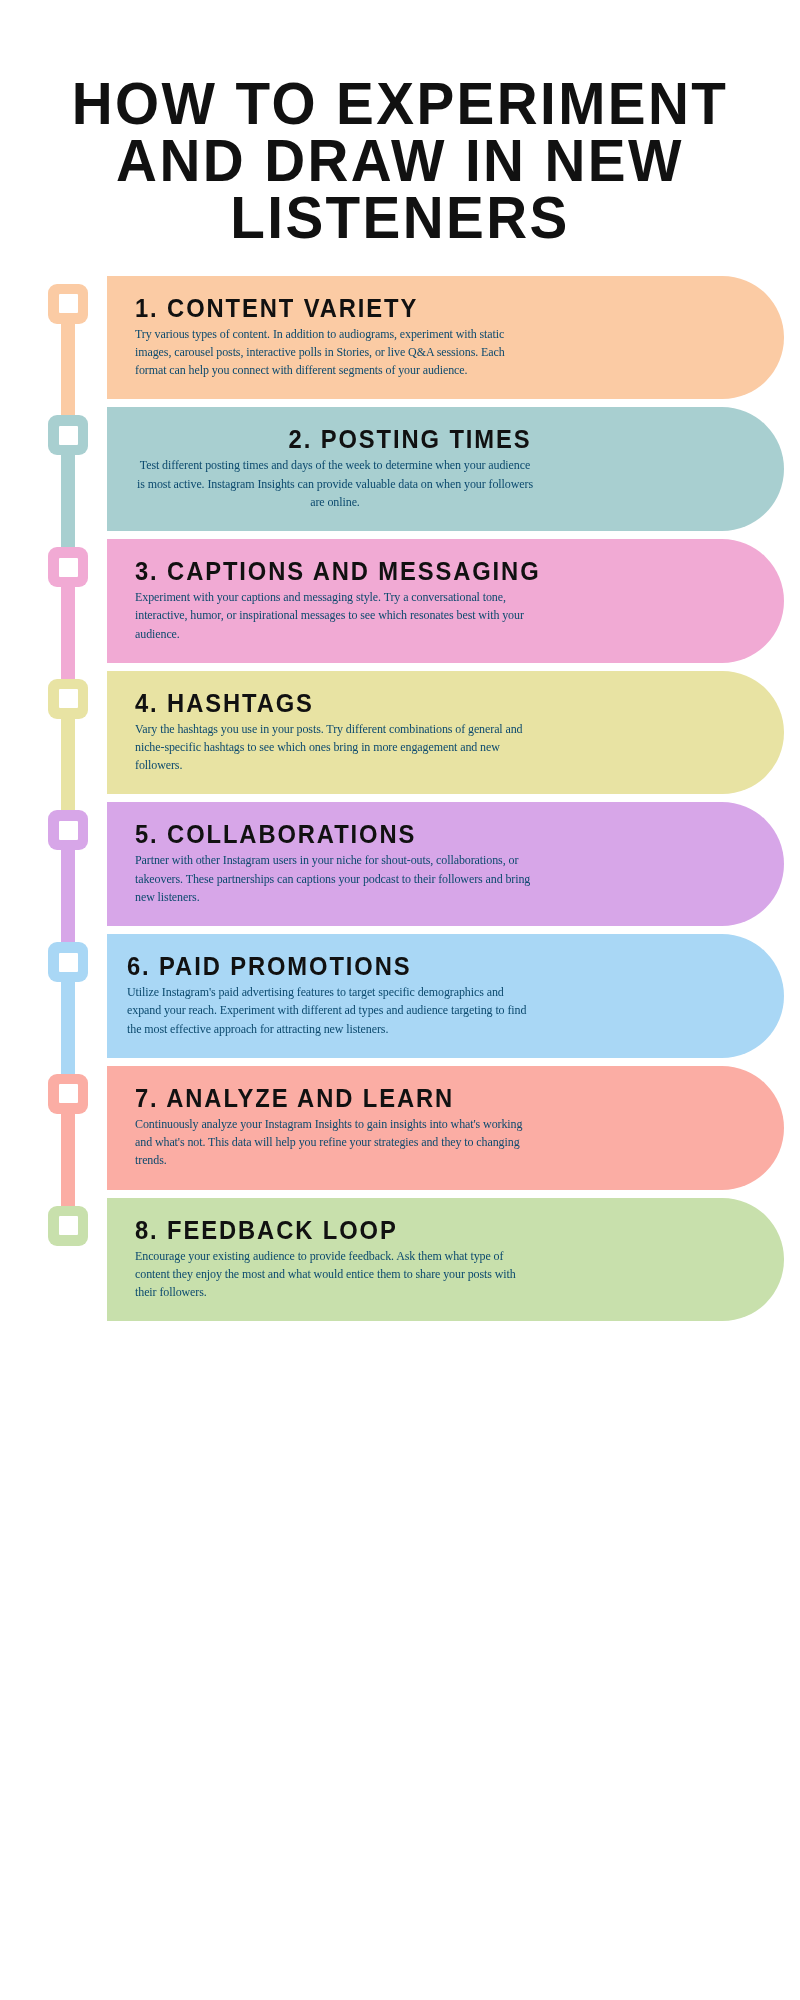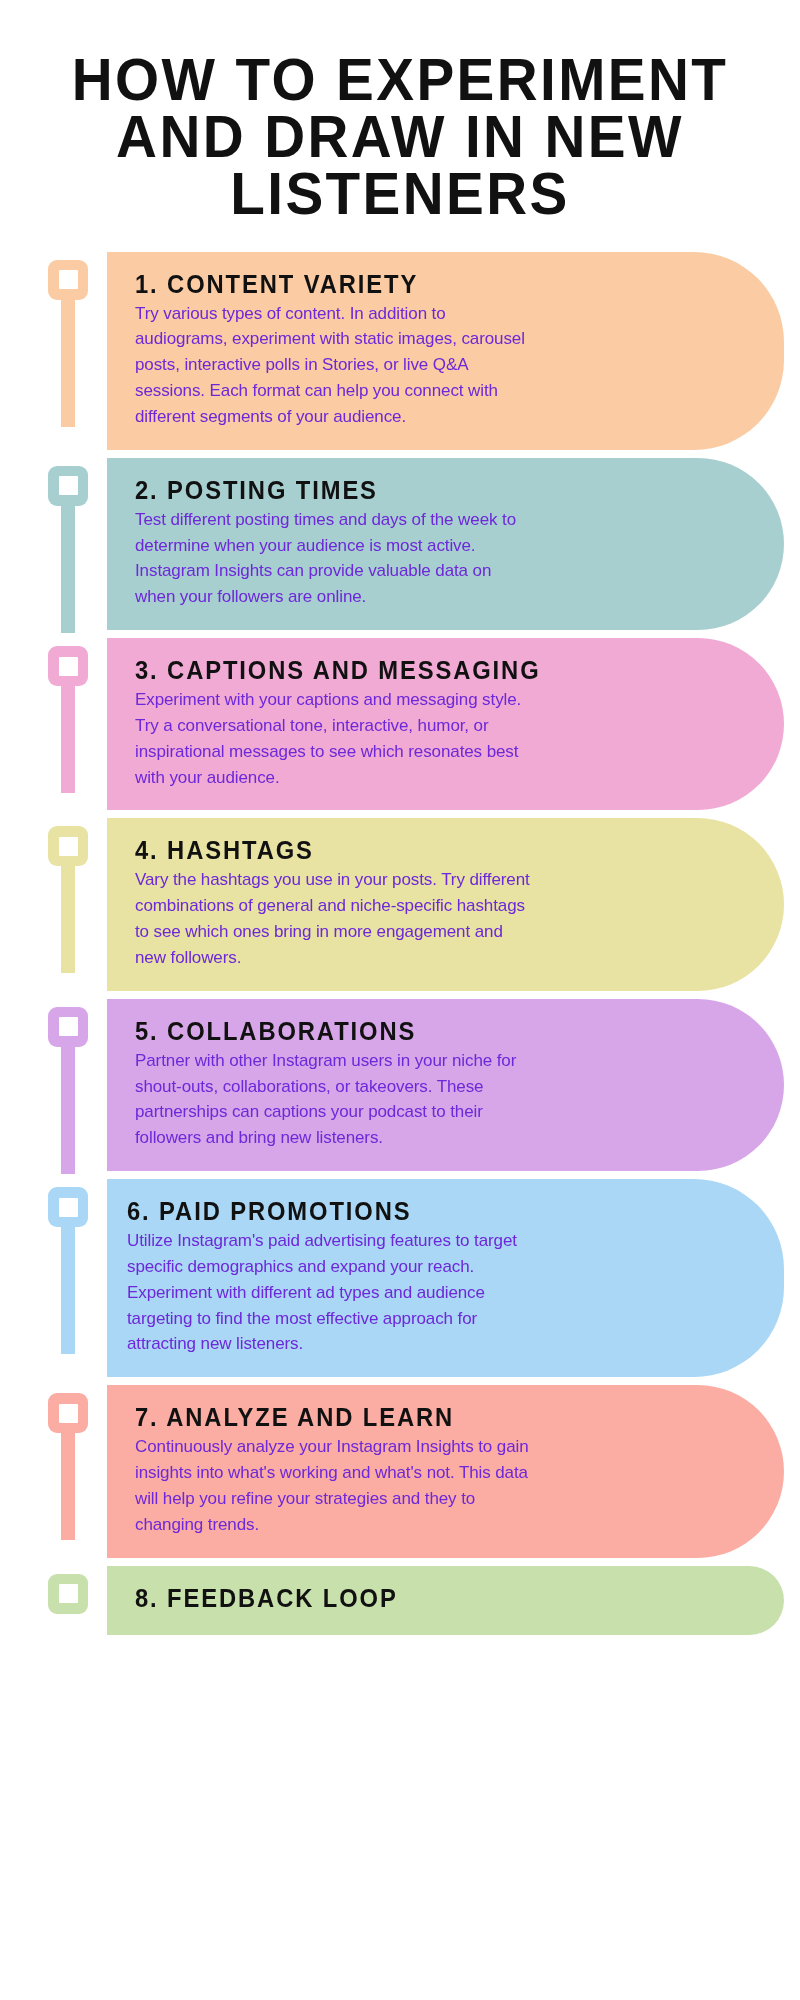--- a/index.html
+++ b/index.html
@@ -15,20 +15,21 @@
     position: relative;
     overflow: hidden;
   }
 
   .poster {
     width: 800px;
     height: 1676px;
     background: #ffffff;
     position: relative;
     padding: 0;
+    margin-top: 24px;
   }
 
   
   .title-block {
     padding-top: 52px;
     padding-left: 40px;
     padding-right: 40px;
     text-align: center;
   }
 
@@ -116,24 +117,24 @@
     letter-spacing: 2.0px;
     color: #111111;
     text-transform: uppercase;
     transform: scaleX(0.95);
     transform-origin: left center;
     margin-bottom: 3px;
     white-space: nowrap;
   }
 
   .card-body {
-    font-family: Liberation Sans, sans-serif;
-    font-size: 17px;
+    font-family: Liberation Serif, serif;
+    font-size: 12px;
     line-height: 1.52;
-    color: #6d28d9;
+    color: #0c4a6e;
     letter-spacing: -0.1px;
     max-width: 400px;
   }
 </style>
 </head>
 <body>
 
 <div class="poster">
 
   <div class="title-block">
@@ -155,21 +156,21 @@
           <div class="card-body">Try various types of content. In addition to audiograms, experiment with static images, carousel posts, interactive polls in Stories, or live Q&amp;A sessions. Each format can help you connect with different segments of your audience.</div>
         </div>
       </div>
       <div class="step" style="margin-bottom: 8px;">
         <div class="marker-col">
           <div class="connector" style="background: rgb(168, 207, 208); height: 167px;"></div>
           <div class="marker" style="background: rgb(168, 207, 208);">
             <div class="marker-hole"></div>
           </div>
         </div>
-        <div class="card" style="background: rgb(168, 207, 208);">
+        <div class="card" style="background: rgb(168, 207, 208); text-align: center;">
           <div class="card-title">2. POSTING TIMES</div>
           <div class="card-body">Test different posting times and days of the week to determine when your audience is most active. Instagram Insights can provide valuable data on when your followers are online.</div>
         </div>
       </div>
       <div class="step" style="margin-bottom: 8px;">
         <div class="marker-col">
           <div class="connector" style="background: rgb(241, 170, 212); height: 147px;"></div>
           <div class="marker" style="background: rgb(241, 170, 212);">
             <div class="marker-hole"></div>
           </div>
@@ -228,17 +229,18 @@
         </div>
       </div>
       <div class="step last" style="margin-bottom: 8px;">
         <div class="marker-col">
           <div class="marker" style="background: rgb(200, 224, 172);">
             <div class="marker-hole"></div>
           </div>
         </div>
         <div class="card" style="background: rgb(200, 224, 172);">
           <div class="card-title">8. FEEDBACK LOOP</div>
+          <div class="card-body">Encourage your existing audience to provide feedback. Ask them what type of content they enjoy the most and what would entice them to share your posts with their followers.</div>
         </div>
       </div>
     </div>
 
 </div>
 
 </body></html>

